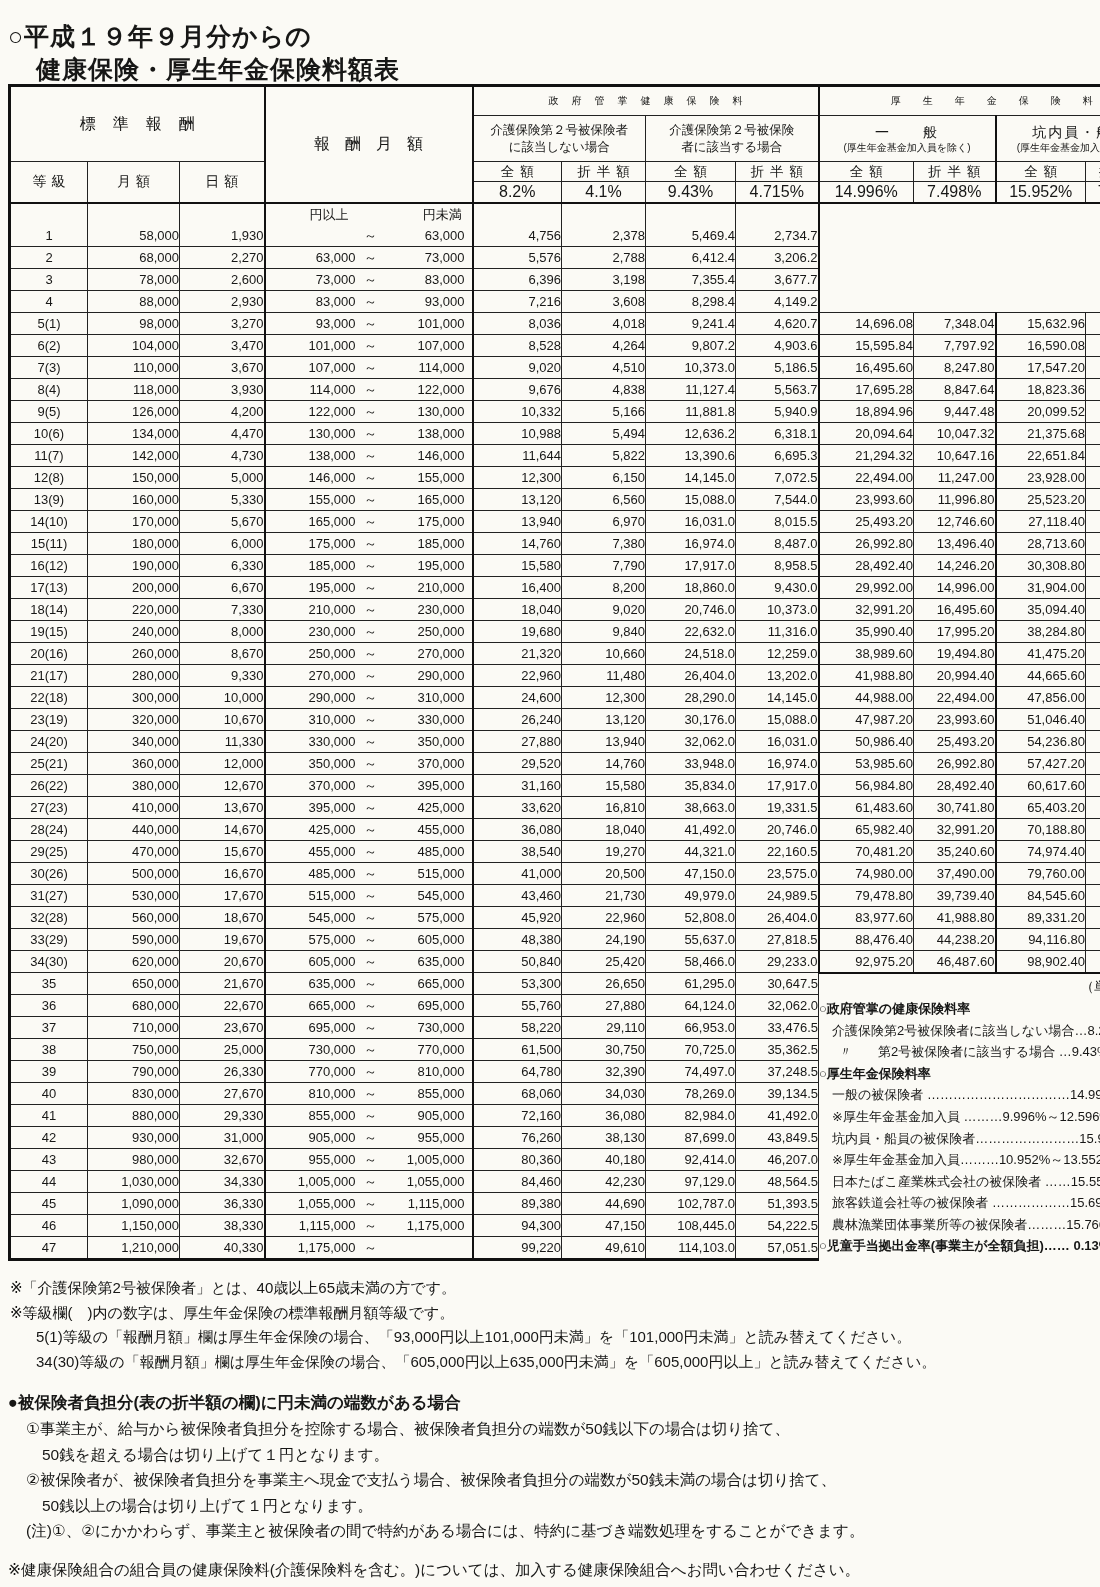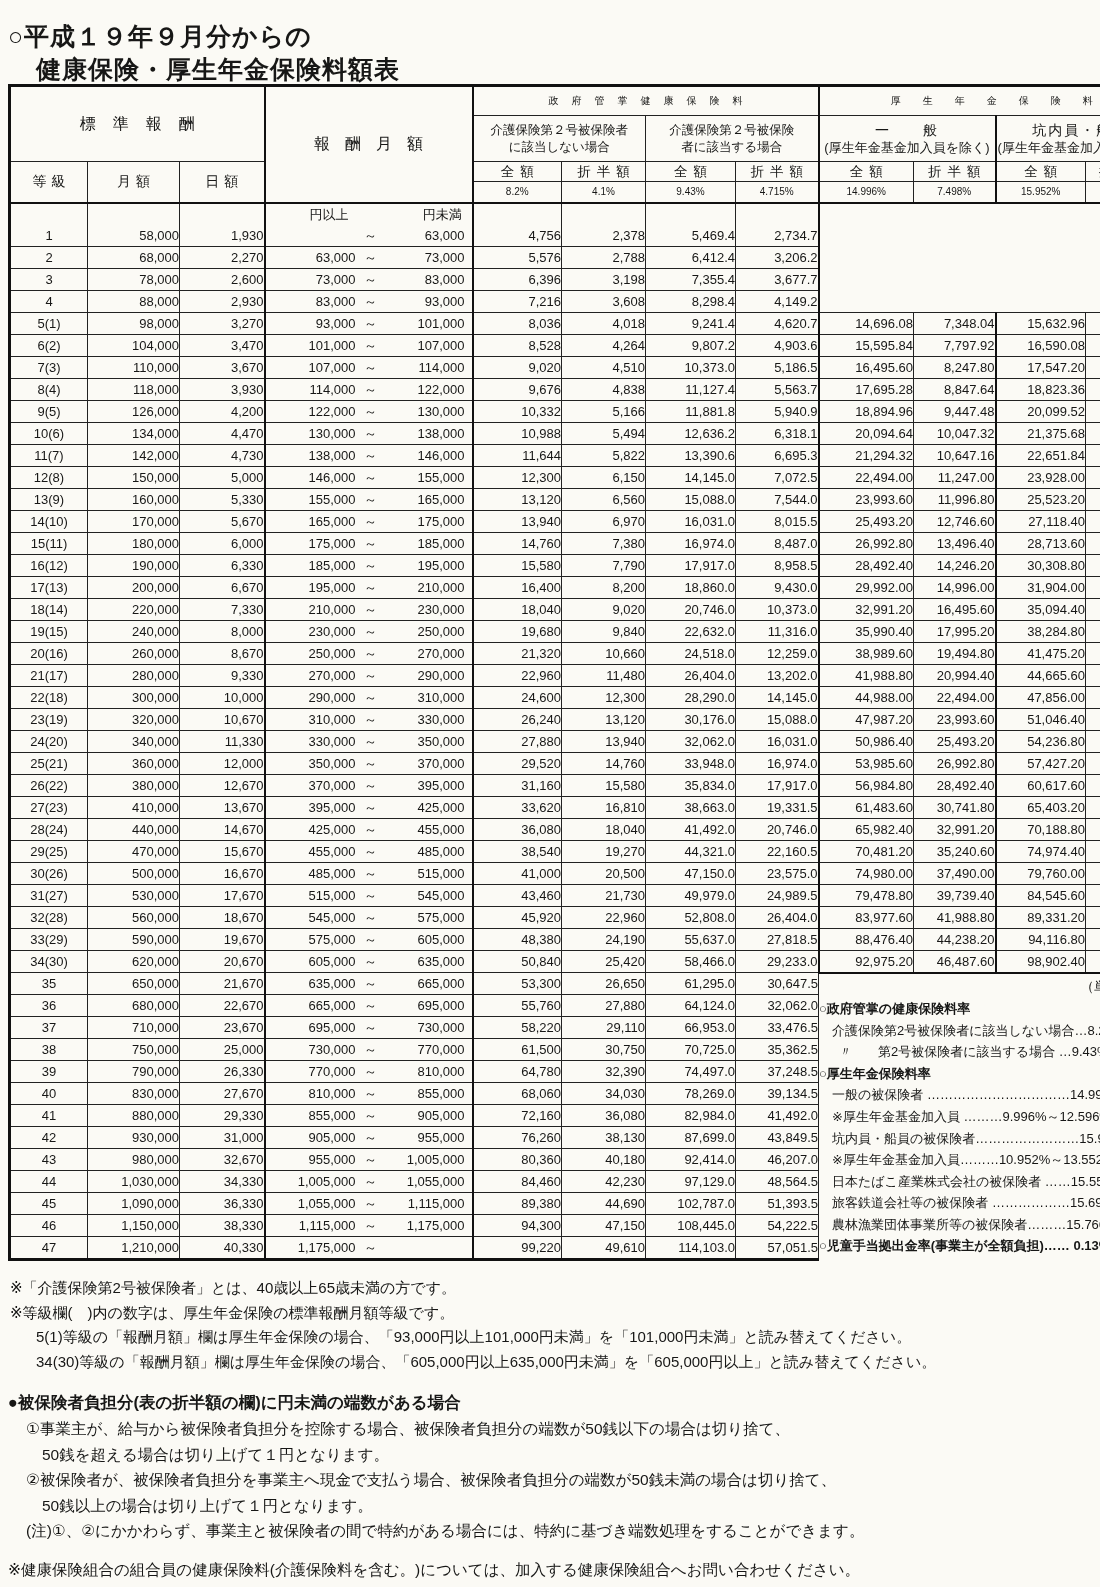--- a/index.html
+++ b/index.html
@@ -41,24 +41,24 @@
   .mini-row td { height:21px; }
   tbody td { height:21.45px; line-height:21px; font-size:13px; }
 
   .h-std  { font-size:16px; letter-spacing:17px; text-indent:17px; text-align:center; }
   .h-hoshu{ font-size:16px; letter-spacing:15px; text-indent:15px; text-align:center; }
   .h-group{ font-size:10px; font-weight:bold; text-align:center; }
   .h-ghealth { letter-spacing:13px; text-indent:13px; }
   .h-gpension{ letter-spacing:22px; text-indent:22px; }
   .h-case { font-size:12.5px; line-height:1.32; text-align:center; }
   .h-case .main { font-size:14px; letter-spacing:2px; }
-  .h-case .sub  { font-size:13px; letter-spacing:0;text-align:center; }
+  .h-case .sub  { font-size:10px; letter-spacing:0;text-align:center; }
   .h-sub  { font-size:14px; letter-spacing:5px; text-indent:5px; text-align:center; }
   .h-zen  { font-size:13.5px; letter-spacing:6px; text-indent:6px; text-align:center; }
-  .rate-row th { font-size:10px; text-align:center; }
+  .rate-row th { font-size:16px; text-align:center; }
 
   .grade-cell { text-align:center; }
   .num-cell { text-align:right; padding-right:5px; }
   .range-in { display:flex; align-items:center; width:100%; }
   .rlow { flex:1 1 auto; text-align:right; }
   .rtilde { width:30px; text-align:center; }
   .rhigh { width:86px; text-align:right; padding-right:7px; }
   .ycen { text-align:center !important; padding-right:0 !important; font-size:13px;margin-left:44px; }
 
   .blank-pension { border-left:2px solid #111 !important; border-right:3px solid #111 !important; }

